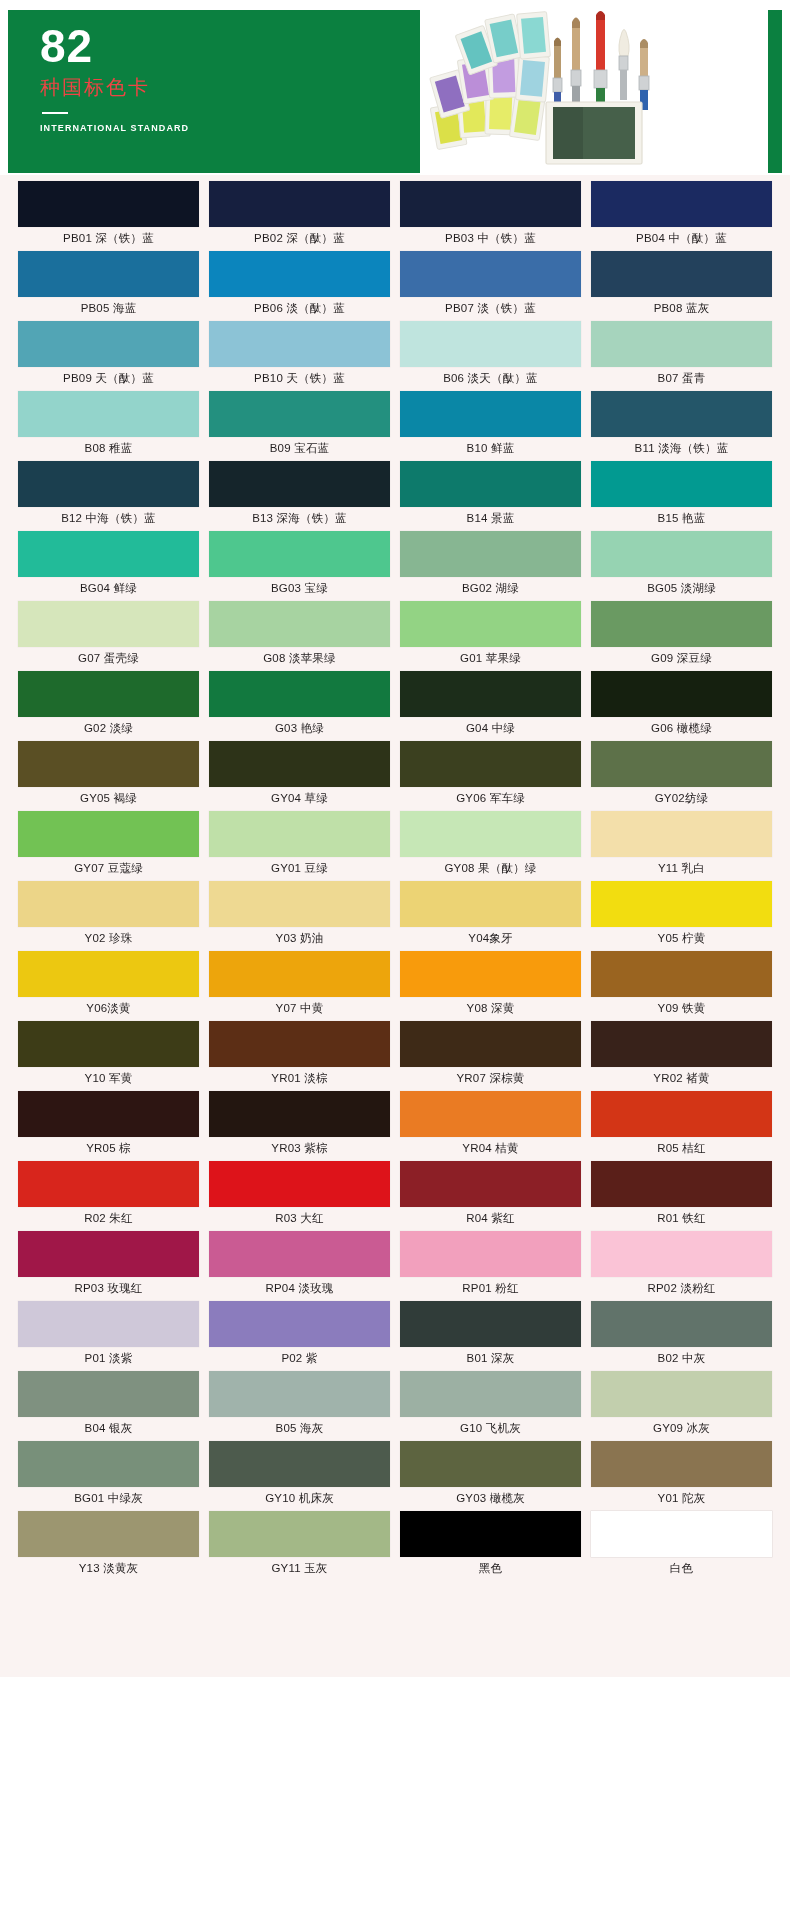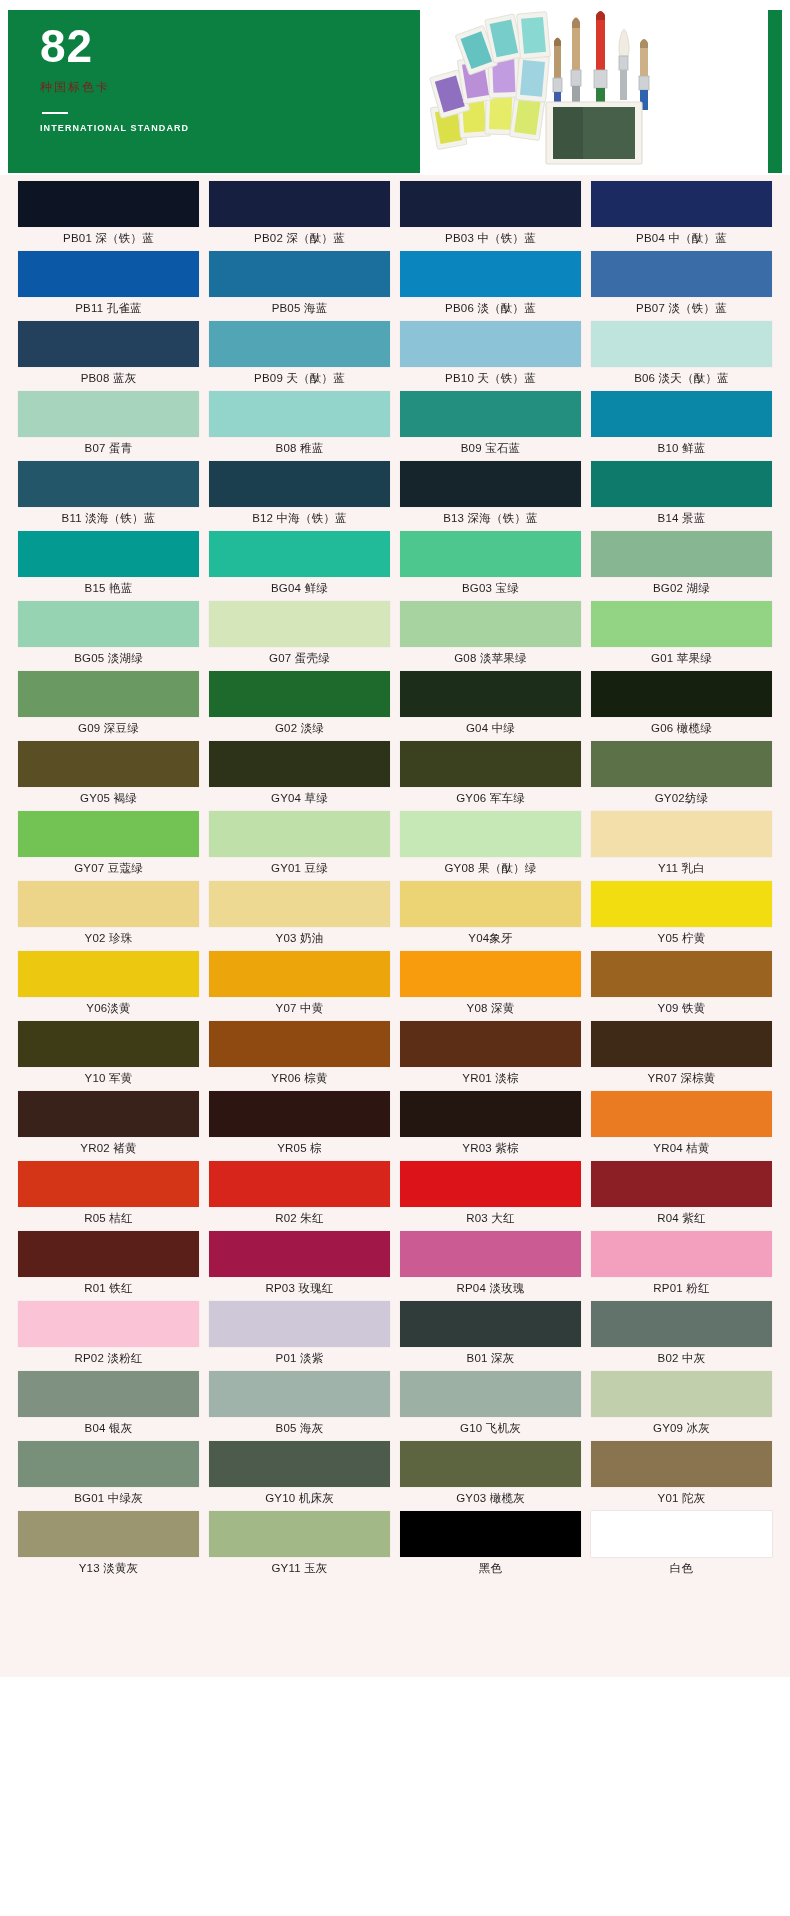--- a/index.html
+++ b/index.html
@@ -43,25 +43,25 @@
     color:#ffffff;
   }
   .hd-number{
     font-size:46px;
     line-height:48px;
     font-weight:bold;
     letter-spacing:1px;
     color:#ffffff;
   }
   .hd-sub{
-    font-size:12px;
+    font-size:20px;
     line-height:22px;
     margin-top:6px;
     letter-spacing:2px;
-    color:#7f1d1d;
+    color:#ef4444;
   }
   .hd-rule{
     width:26px;
     height:2px;
     background:#ffffff;
     margin:14px 0 9px 2px;
   }
   .hd-en{
     font-size:9px;
     letter-spacing:1.1px;
@@ -232,24 +232,20 @@
         </div>
         <div class="cell">
           <span class="chip" style="background: rgb(22, 32, 60);"></span>
           <span class="caption">PB03 中（铁）蓝</span>
         </div>
         <div class="cell">
           <span class="chip" style="background: rgb(27, 42, 97);"></span>
           <span class="caption">PB04 中（酞）蓝</span>
         </div>
         <div class="cell">
-          <span class="chip" style="background: rgb(11, 88, 166);"></span>
-          <span class="caption">PB11 孔雀蓝</span>
-        </div>
-        <div class="cell">
           <span class="chip" style="background: rgb(26, 111, 156);"></span>
           <span class="caption">PB05 海蓝</span>
         </div>
         <div class="cell">
           <span class="chip" style="background: rgb(11, 133, 189);"></span>
           <span class="caption">PB06 淡（酞）蓝</span>
         </div>
         <div class="cell">
           <span class="chip" style="background: rgb(58, 109, 168);"></span>
           <span class="caption">PB07 淡（铁）蓝</span>
@@ -336,20 +332,24 @@
         </div>
         <div class="cell">
           <span class="chip" style="background: rgb(106, 154, 98);"></span>
           <span class="caption">G09 深豆绿</span>
         </div>
         <div class="cell">
           <span class="chip" style="background: rgb(30, 106, 44);"></span>
           <span class="caption">G02 淡绿</span>
         </div>
         <div class="cell">
+          <span class="chip" style="background: rgb(18, 121, 63);"></span>
+          <span class="caption">G03 艳绿</span>
+        </div>
+        <div class="cell">
           <span class="chip" style="background: rgb(28, 45, 26);"></span>
           <span class="caption">G04 中绿</span>
         </div>
         <div class="cell">
           <span class="chip" style="background: rgb(21, 32, 15);"></span>
           <span class="caption">G06 橄榄绿</span>
         </div>
         <div class="cell">
           <span class="chip" style="background: rgb(90, 79, 36);"></span>
           <span class="caption">GY05 褐绿</span>
@@ -412,24 +412,20 @@
         </div>
         <div class="cell">
           <span class="chip" style="background: rgb(154, 100, 32);"></span>
           <span class="caption">Y09 铁黄</span>
         </div>
         <div class="cell">
           <span class="chip" style="background: rgb(61, 60, 23);"></span>
           <span class="caption">Y10 军黄</span>
         </div>
         <div class="cell">
-          <span class="chip" style="background: rgb(143, 74, 18);"></span>
-          <span class="caption">YR06 棕黄</span>
-        </div>
-        <div class="cell">
           <span class="chip" style="background: rgb(92, 46, 21);"></span>
           <span class="caption">YR01 淡棕</span>
         </div>
         <div class="cell">
           <span class="chip" style="background: rgb(62, 42, 23);"></span>
           <span class="caption">YR07 深棕黄</span>
         </div>
         <div class="cell">
           <span class="chip" style="background: rgb(56, 34, 26);"></span>
           <span class="caption">YR02 褚黄</span>
@@ -478,20 +474,24 @@
           <span class="chip" style="background: rgb(242, 160, 189);"></span>
           <span class="caption">RP01 粉红</span>
         </div>
         <div class="cell">
           <span class="chip" style="background: rgb(250, 195, 214);"></span>
           <span class="caption">RP02 淡粉红</span>
         </div>
         <div class="cell">
           <span class="chip" style="background: rgb(207, 200, 217);"></span>
           <span class="caption">P01 淡紫</span>
+        </div>
+        <div class="cell">
+          <span class="chip" style="background: rgb(139, 124, 189);"></span>
+          <span class="caption">P02 紫</span>
         </div>
         <div class="cell">
           <span class="chip" style="background: rgb(48, 60, 57);"></span>
           <span class="caption">B01 深灰</span>
         </div>
         <div class="cell">
           <span class="chip" style="background: rgb(97, 115, 106);"></span>
           <span class="caption">B02 中灰</span>
         </div>
         <div class="cell">

